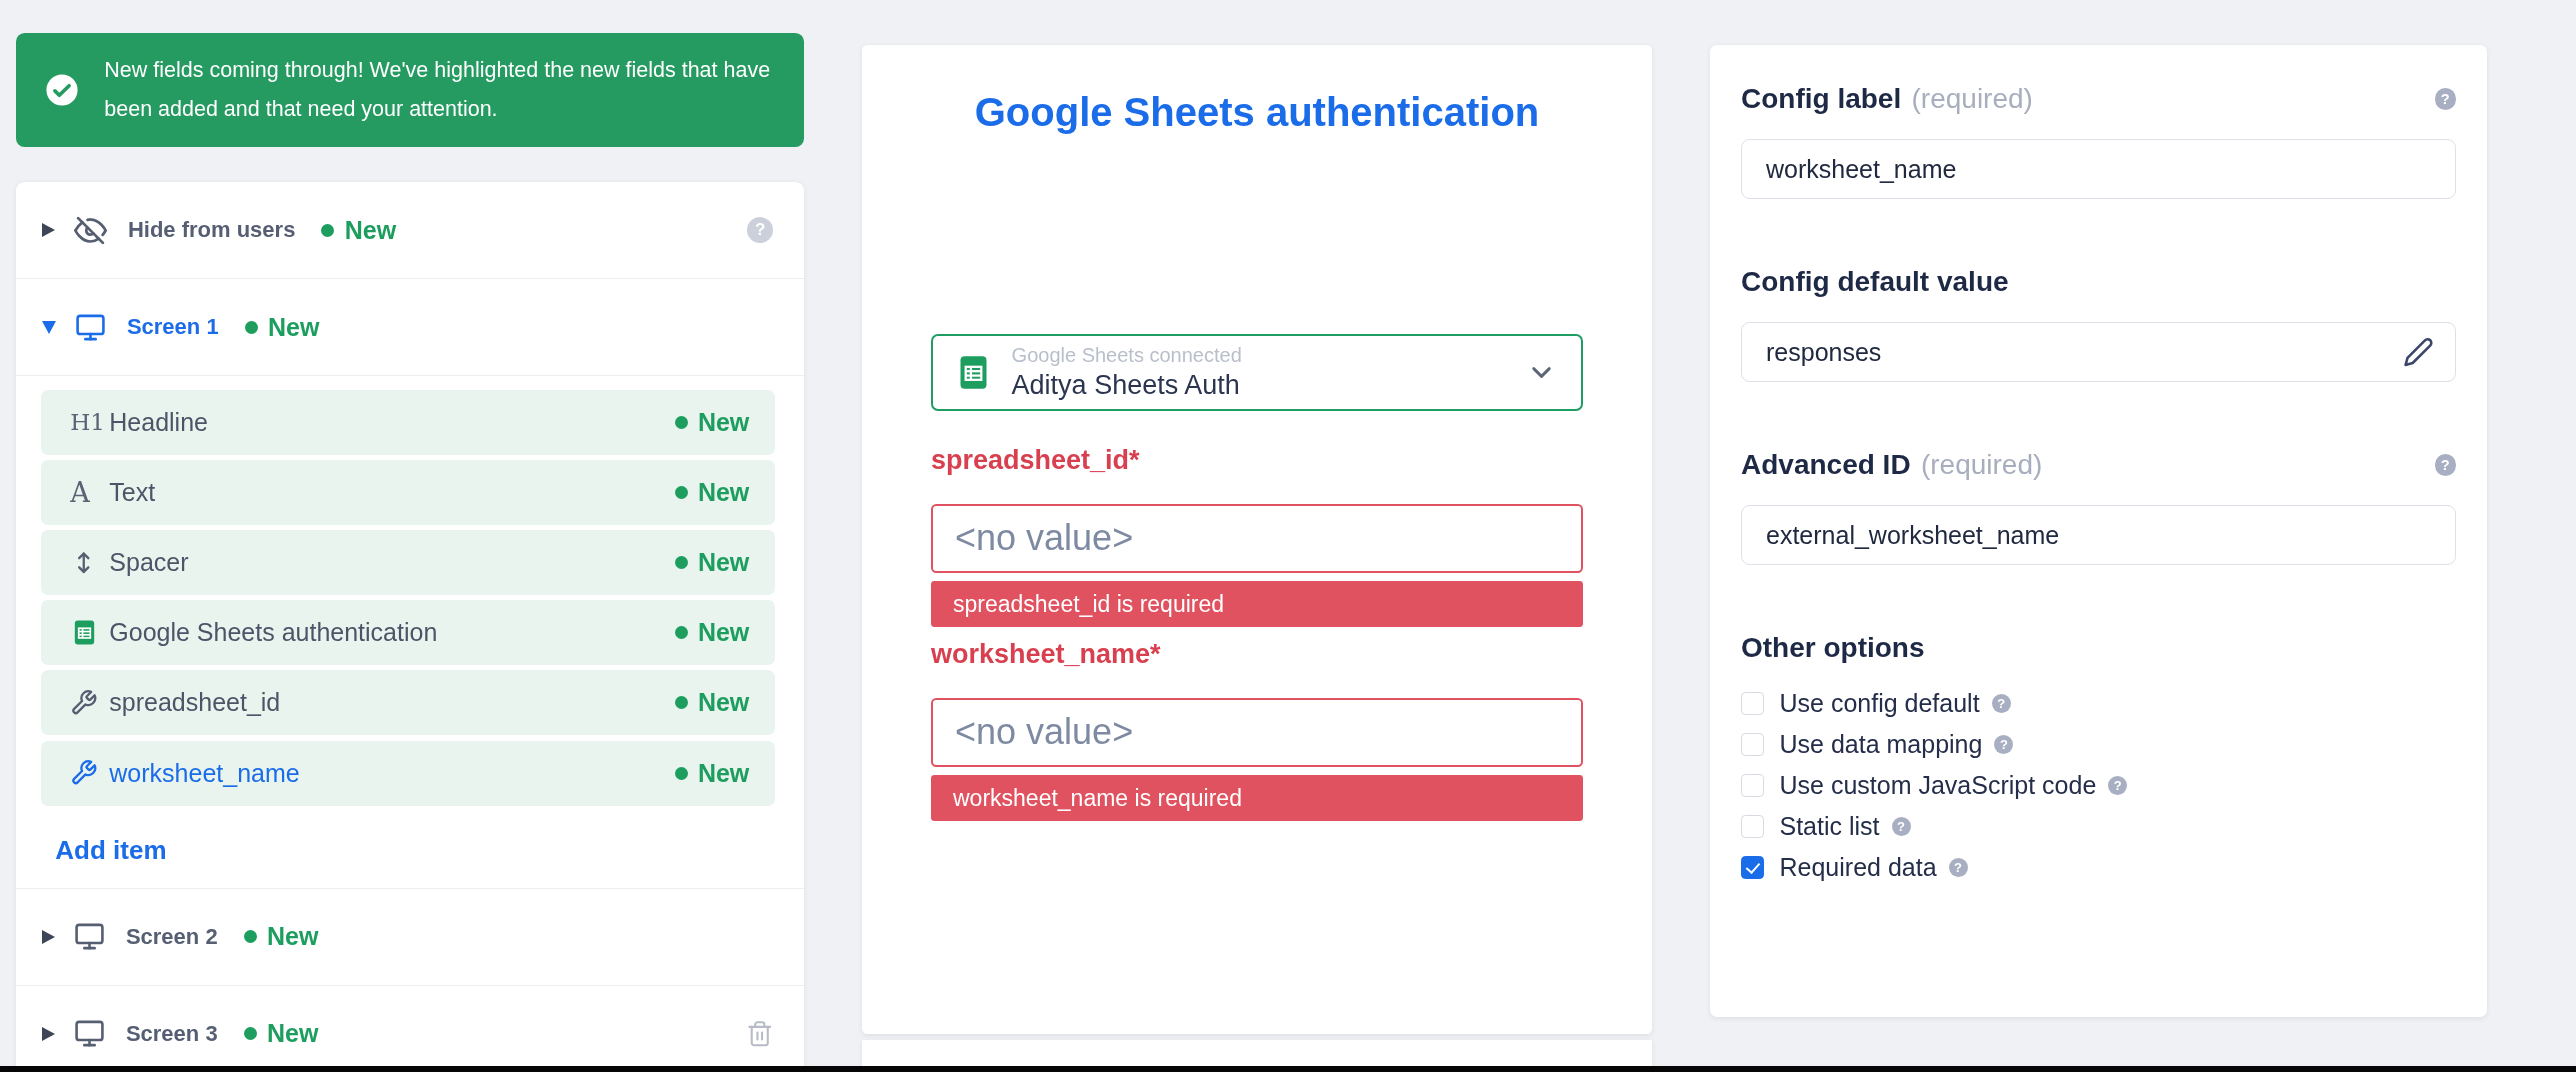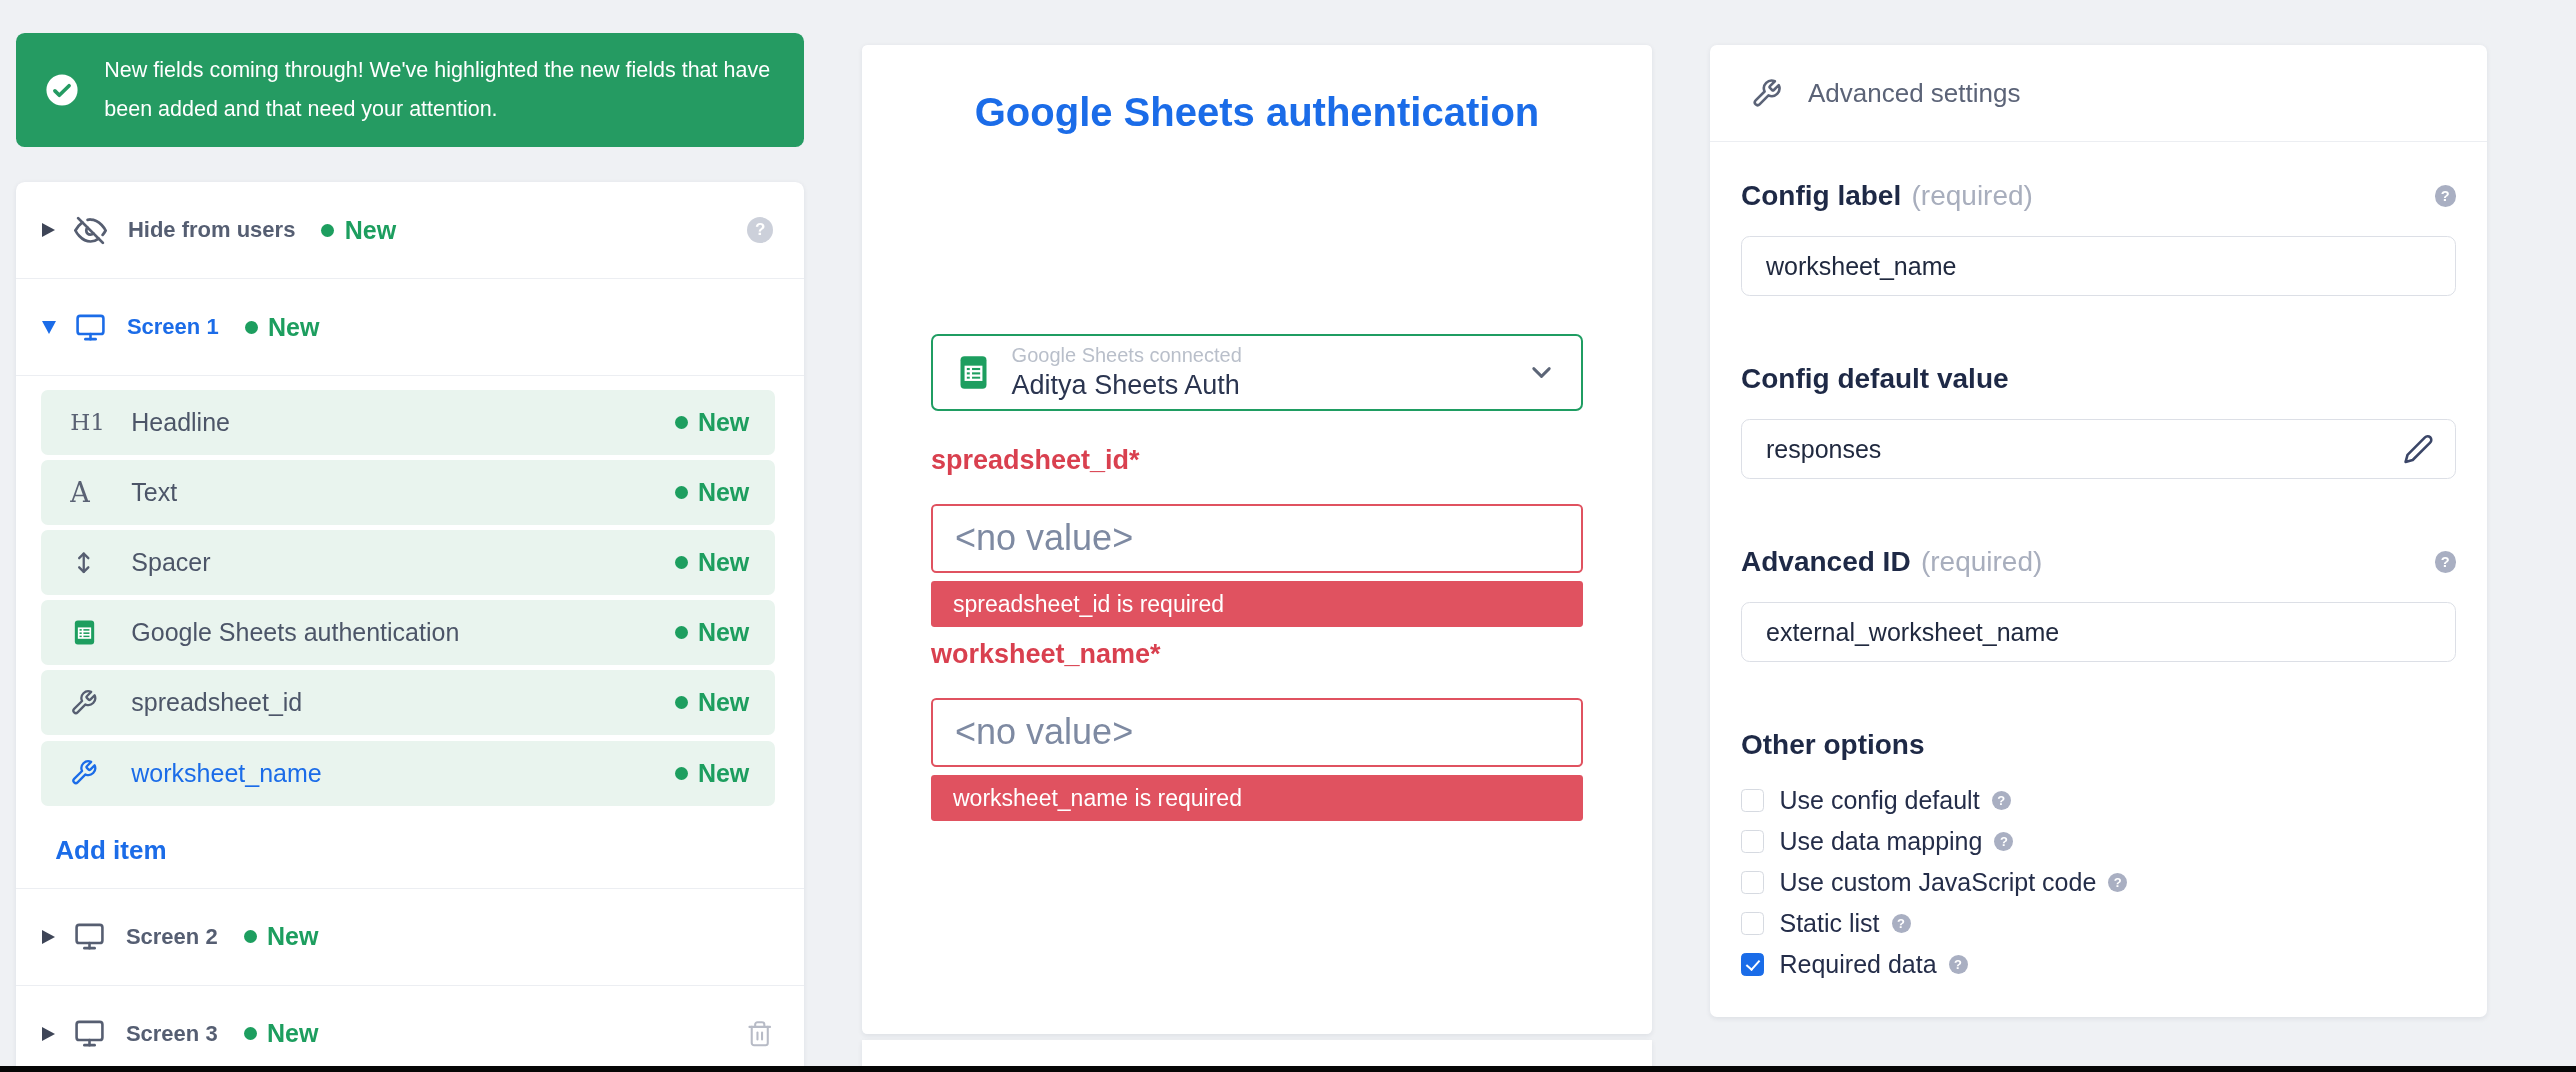--- a/index.html
+++ b/index.html
@@ -39,21 +39,21 @@
   .help-circle {
     margin-left:auto; width:26px; height:26px; border-radius:50%; background:#ccd0da;
     display:flex; align-items:center; justify-content:center; flex:0 0 auto;
   }
   .help-circle::after { content:"?"; color:#fff; font-size:17px; font-weight:700; }
   .items-wrap { padding-top:13.7px; }
   .item {
     margin:0 29px 5.2px 25px; height:65px; background:#e9f4ee; border-radius:6.9px;
     display:flex; align-items:center; padding:0 26px 0 29px;
   }
-  .item-icon { width:39px; display:flex; align-items:flex-start; margin-right:22px; color:#5a6274; flex:0 0 auto; }
+  .item-icon { width:39px; display:flex; align-items:flex-start; color:#5a6274; flex:0 0 auto; }
   .glyph-serif { font-family:"DejaVu Serif", serif; color:#5a6274; }
   .item-label { font-size:25px; font-weight:500; color:#4c5568; }
   .item .badge { margin-left:auto; }
   .item.selected .item-label { color:#1b6ce8; }
   .add-item { margin:24px 0 22px 39px; font-size:26px; font-weight:700; color:#1b6ce8; display:inline-block; cursor:pointer; }
 
   
   .preview-card { position:absolute; left:862px; top:45px; width:790px; height:989px; border-radius:5.2px; }
   .preview-title { margin-top:45px; text-align:center; font-size:40px; font-weight:700; color:#1b6ce8; }
   .preview-body { position:absolute; left:69px; top:289px; width:652px; }
@@ -337,28 +337,20 @@
     <div class="field-error">spreadsheet_id is required</div>
 
     <div class="field-label second">worksheet_name*</div>
     <input class="field-input" type="text" value="&lt;no value&gt;" style="">
     <div class="field-error">worksheet_name is required</div>
   </div>
 </div>
 <div class="preview-card2 card"></div>
 
 <div class="settings-card card">
-  <div class="settings-header">
-    <span class="row-icon">
-      <svg width="31" height="31" viewBox="0 0 24 24" fill="none" stroke="#5b6377" stroke-width="2" stroke-linecap="round" stroke-linejoin="round">
-          <path d="M14.7 6.3a1 1 0 0 0 0 1.4l1.6 1.6a1 1 0 0 0 1.4 0l3.77-3.77a6 6 0 0 1-7.94 7.94l-6.91 6.91a2.12 2.12 0 0 1-3-3l6.91-6.91a6 6 0 0 1 7.94-7.94l-3.76 3.76z"></path>
-        </svg>
-    </span>
-    <span>Advanced settings</span>
-  </div>
 
   <div class="settings-body">
     <div class="setting-heading">
       <span>Config label</span>
       <span class="required-hint">(required)</span>
       <span class="qmark right"></span>
     </div>
     <div class="input-wrap">
       <input class="setting-input" type="text" value="worksheet_name" style="">
     </div>

